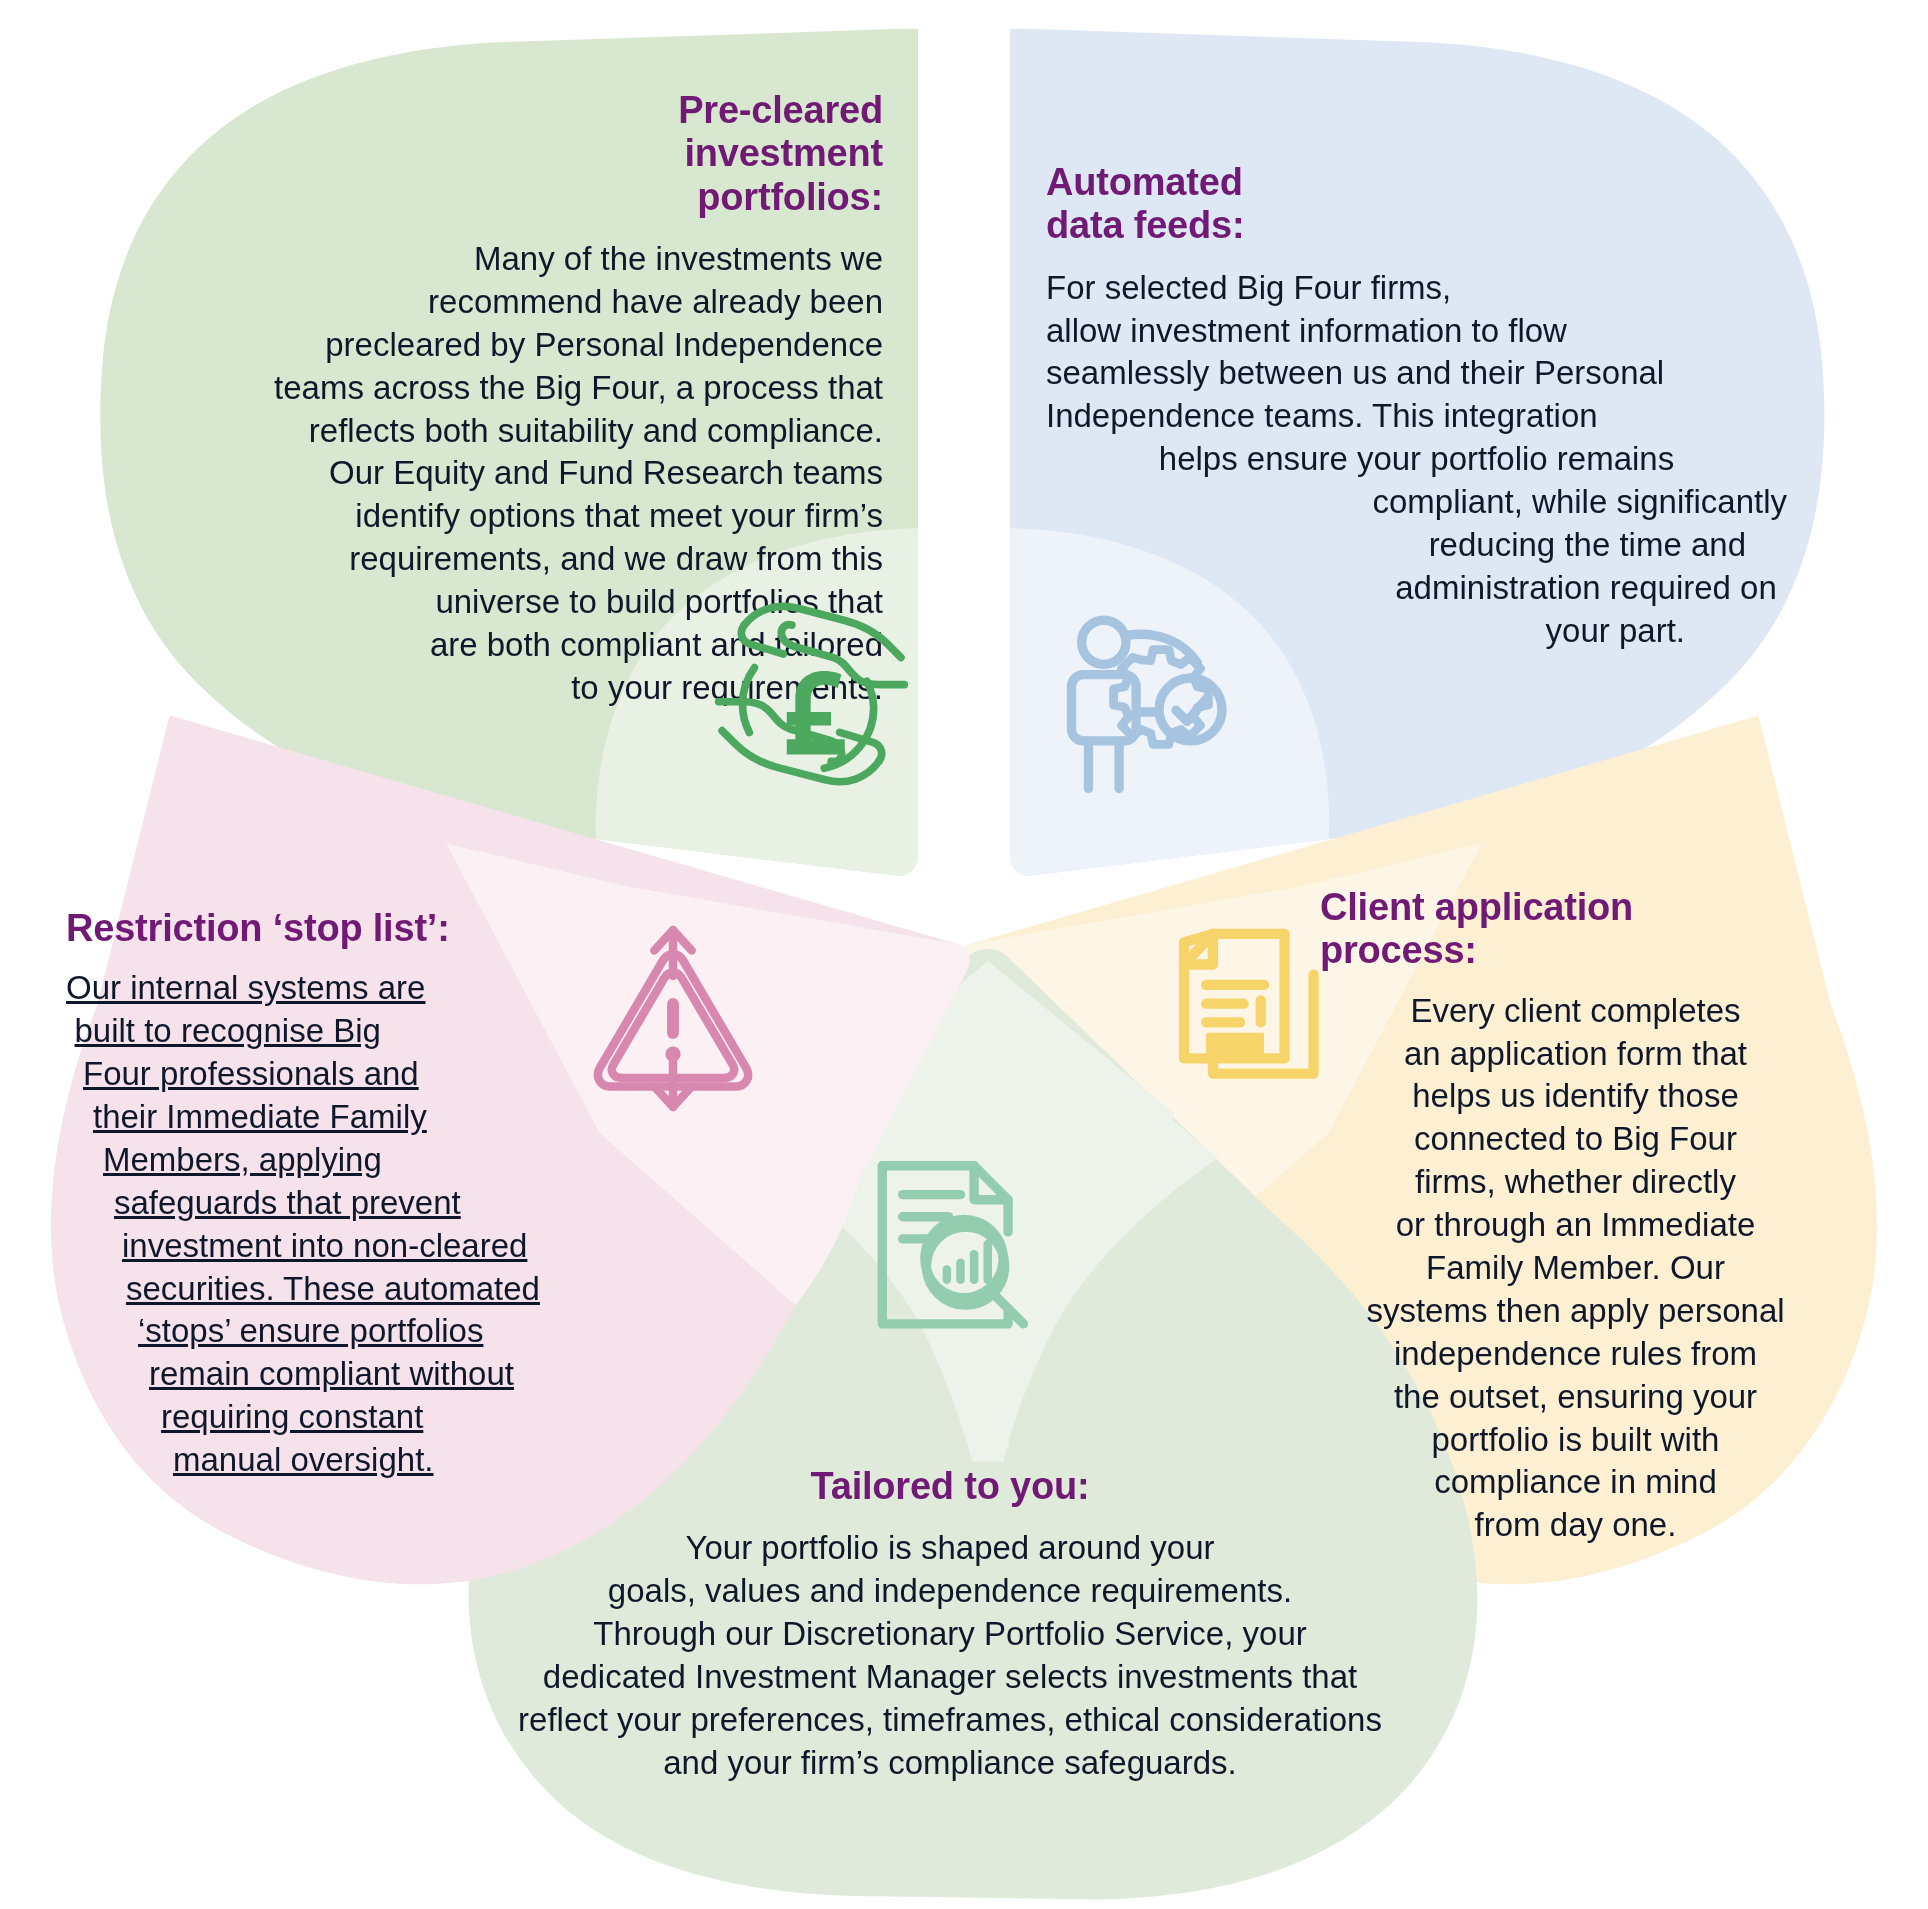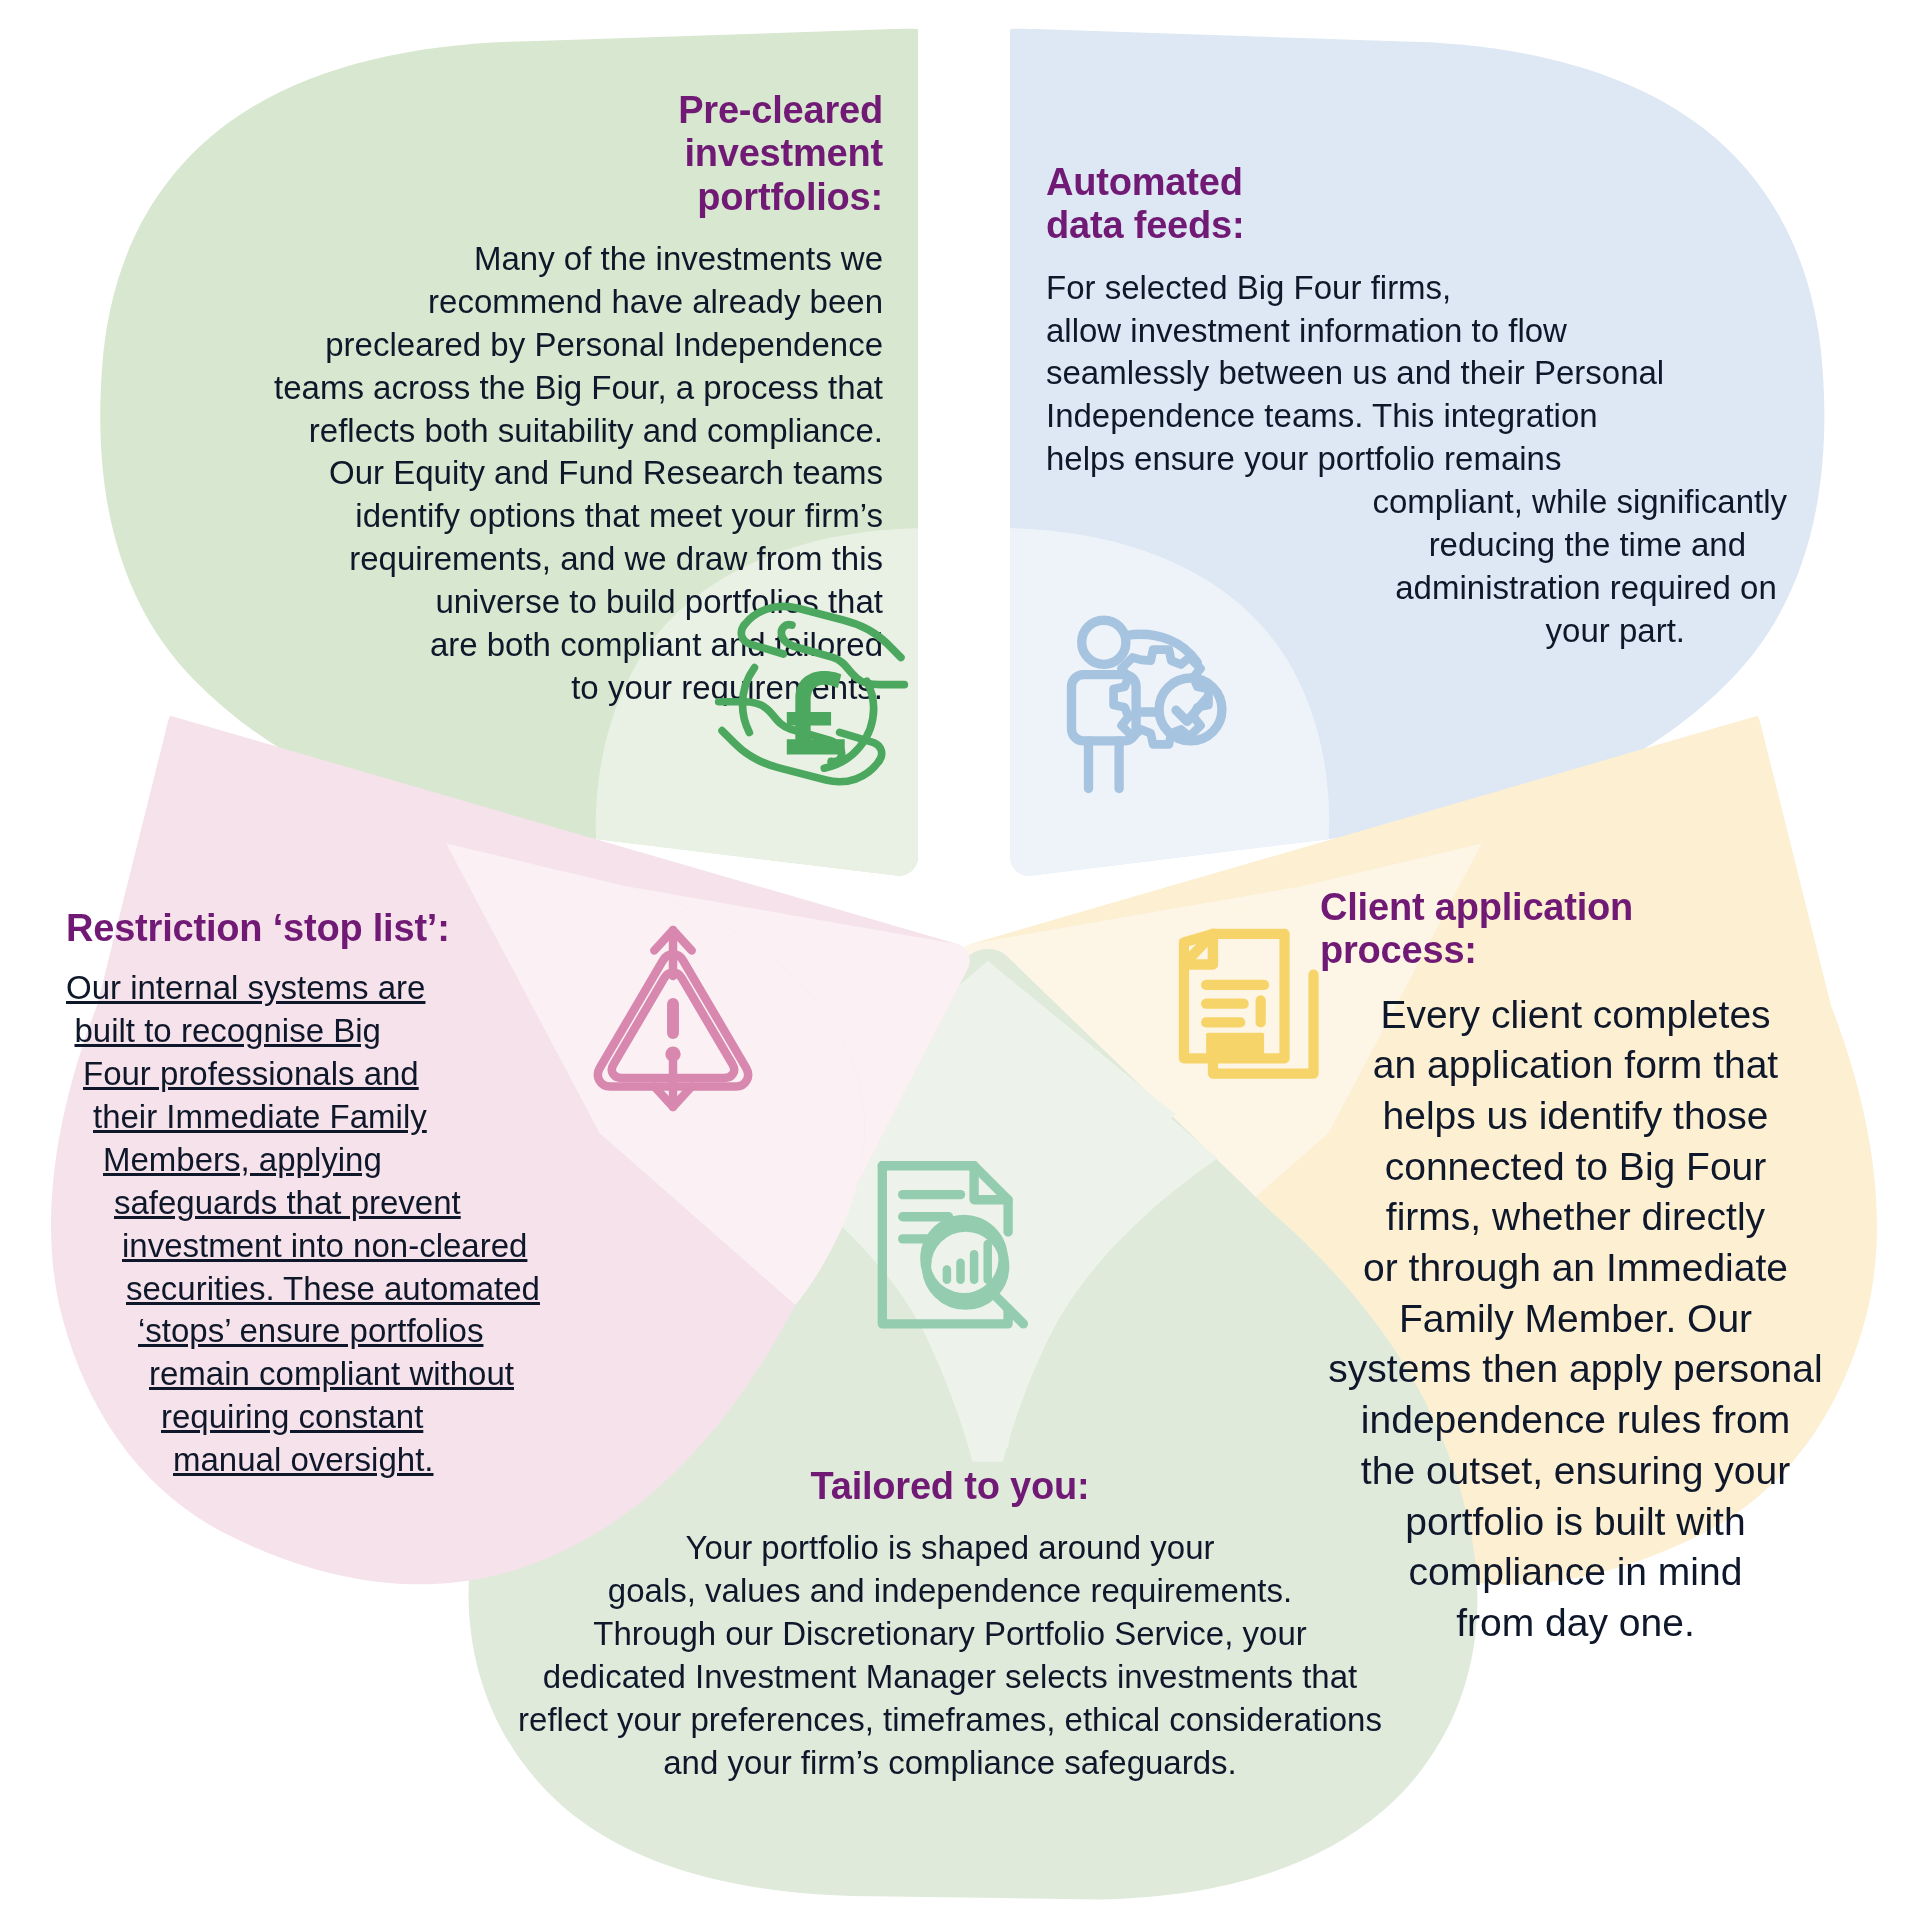--- a/index.html
+++ b/index.html
@@ -18,21 +18,21 @@
   #p-precleared .body{font-size:33px;text-align:right;margin-top:19px;padding-right:12px;}
 
   
   #p-feeds{left:1046px;top:161px;width:741px;}
   #p-feeds .heading{font-size:38px;text-align:left;}
   #p-feeds .body{font-size:33px;text-align:center;margin-top:19px;}
 
   
   #p-client{left:1303px;top:886px;width:545px;}
   #p-client .heading{font-size:38px;text-align:left;padding-left:17px;}
-  #p-client .body{font-size:39px;text-align:center;margin-top:17px;}
+  #p-client .body{font-size:33px;text-align:center;margin-top:17px;}
 
   
   #p-tailored{left:477px;top:1465px;width:946px;}
   #p-tailored .heading{font-size:38px;text-align:center;}
   #p-tailored .body{font-size:33px;text-align:center;margin-top:19px;}
 
   
   #p-stop{left:66px;top:907px;width:537px;}
   #p-stop .heading{font-size:38px;text-align:left;}
   #p-stop .body{font-size:33px;text-align:center;margin-top:17px;text-decoration:underline;}
@@ -190,21 +190,21 @@
   <div class="panel" id="p-feeds">
     <div class="heading">
       <div>Automated</div>
       <div>data feeds:</div>
     </div>
     <div class="body">
       <div style="text-align:left">For selected Big Four firms,</div>
       <div style="text-align:left">allow investment information to flow</div>
       <div style="text-align:left">seamlessly between us and their Personal</div>
       <div style="text-align:left">Independence teams. This integration</div>
-      <div style="text-align:left">helps ensure your portfolio remains</div>
+      <div style="text-align:center">helps ensure your portfolio remains</div>
       <div style="text-align:right">compliant, while significantly</div>
       <div style="text-align:right;padding-right:41px">reducing the time and</div>
       <div style="text-align:right;padding-right:10.2px">administration required on</div>
       <div style="text-align:right;padding-right:102px">your part.</div>
     </div>
   </div>
 
   <div class="panel" id="p-client">
     <div class="heading">
       <div>Client application</div>

